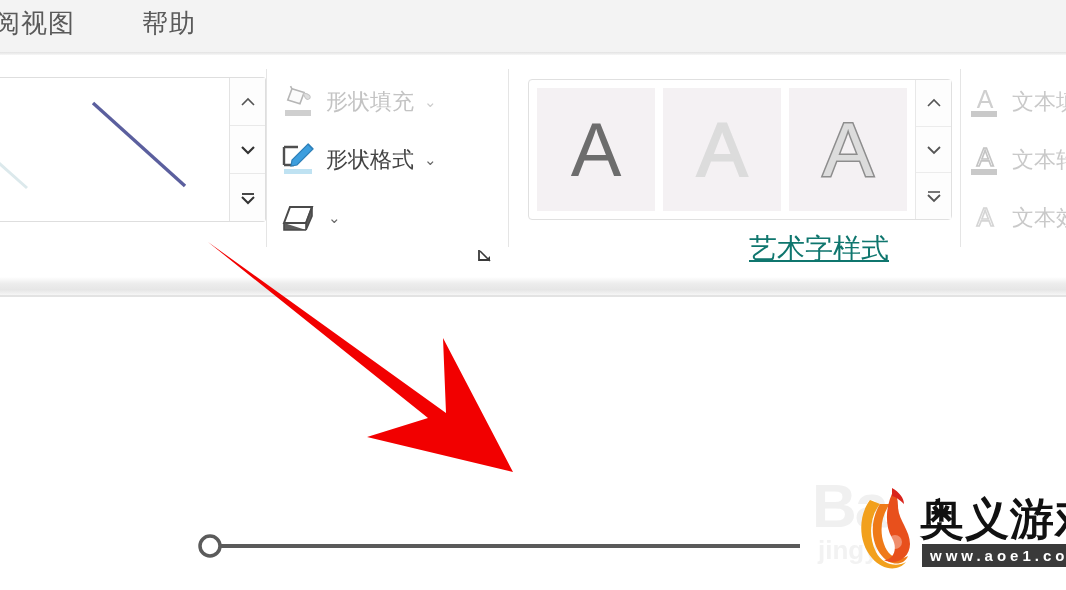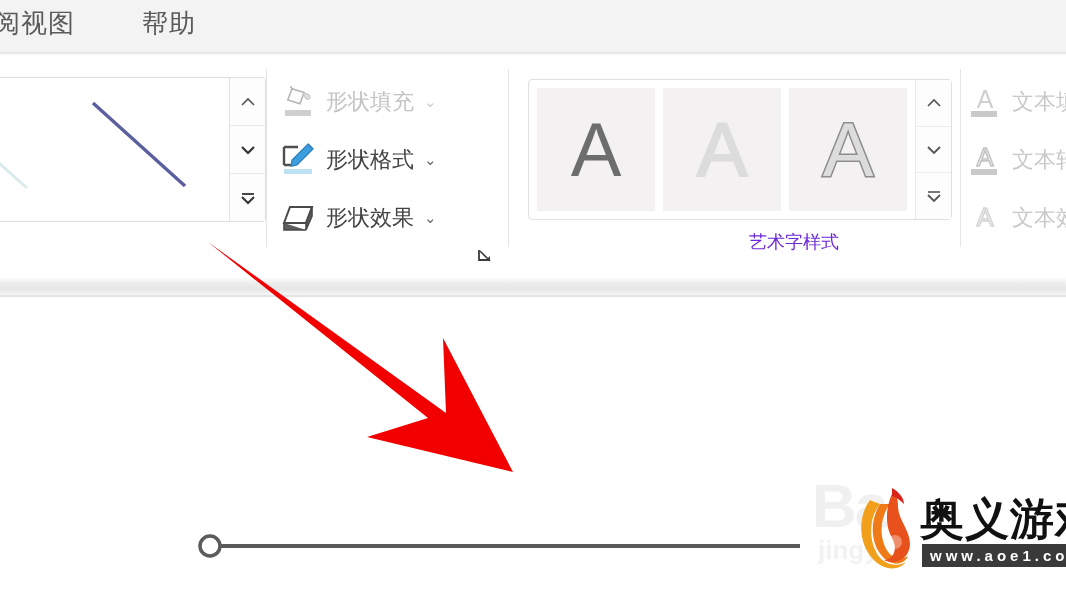--- a/index.html
+++ b/index.html
@@ -115,22 +115,22 @@
   .wa-A.s3 { color: #dcdcdc; -webkit-text-stroke: 3px #8d8d8d; paint-order: stroke fill; }
   .wa-scroll {
     width: 36px; border-left: 1px solid #e8e8e8; display: flex; flex-direction: column;
   }
   .wa-scroll .sbtn {
     flex: 1; display: flex; align-items: center; justify-content: center;
     border-bottom: 1px solid #ececec; color: #555; font-size: 15px; background: #fdfdfd;
   }
   .wa-scroll .sbtn:last-child { border-bottom: none; }
   .grp-caption {
-    position: absolute; top: 175px; font-size: 18px; color: #6d28d9;
-    font-family: "DejaVu Sans","Liberation Sans", sans-serif; white-space: nowrap;
+    position: absolute; top: 175px; font-size: 28px; color: #0f766e;
+    font-family: "DejaVu Sans","Liberation Sans", sans-serif; white-space: nowrap; text-decoration: underline;
   }
 
   
   .grp-text-props {
     position: absolute; left: 952px; top: 18px; width: 180px; height: 235px;
   }
   .tprop-row { display: flex; align-items: center; height: 58px; gap: 10px; }
   .tprop-icon { width: 34px; height: 40px; flex: none; position: relative; }
   .tprop-label {
     font-size: 22px; color: #c9c9c9; white-space: nowrap;
@@ -260,21 +260,20 @@
       </div>
 
       <div class="prop-row">
         <span class="prop-icon">
           <svg width="40" height="38" viewBox="0 0 40 38">
             <path d="M12 8 L34 8 L28 24 L6 24 Z" fill="#ffffff" stroke="#4a4a4a" stroke-width="2"></path>
             <path d="M34 8 L34 17 L28 31 L28 24 Z" fill="#5d5d5d" stroke="#4a4a4a" stroke-width="1.6"></path>
             <path d="M6 24 L6 31 L28 31" fill="#5d5d5d" stroke="#4a4a4a" stroke-width="1.6"></path>
           </svg>
         </span>
-        <span class="prop-label">形状效果</span>
         <span class="prop-caret">⌄</span>
       </div>
     </div>
 
     <div class="dialog-launcher">
       <svg width="20" height="20" viewBox="0 0 20 20">
         <path d="M3 3 L3 13 L13 13" fill="none" stroke="#3a3a3a" stroke-width="1.8"></path>
         <path d="M4 4 L14 14" stroke="#3a3a3a" stroke-width="1.6"></path>
         <path d="M14 9 L14 14 L9 14 Z" fill="#3a3a3a"></path>
       </svg>

